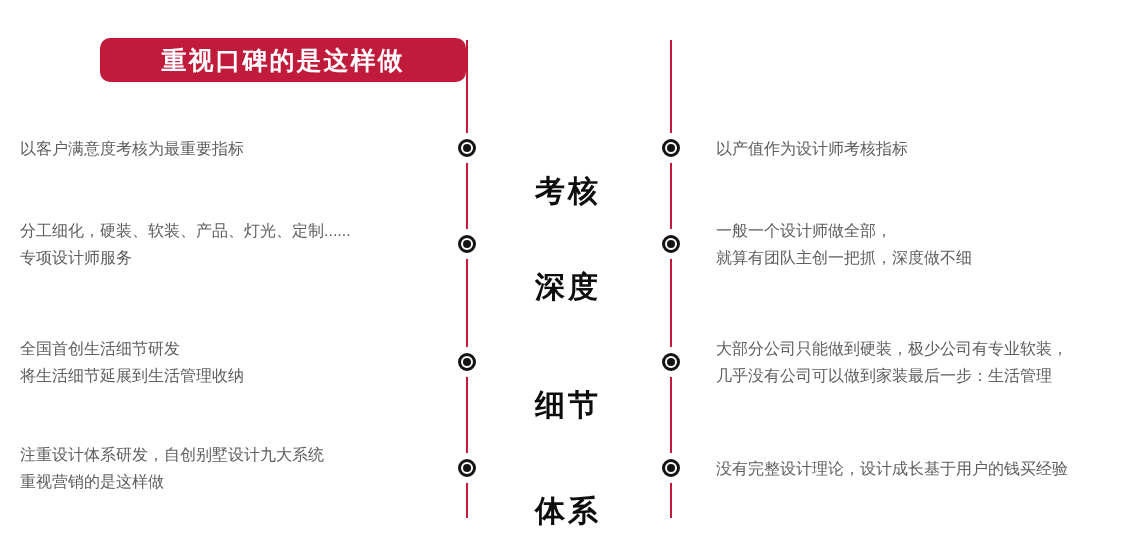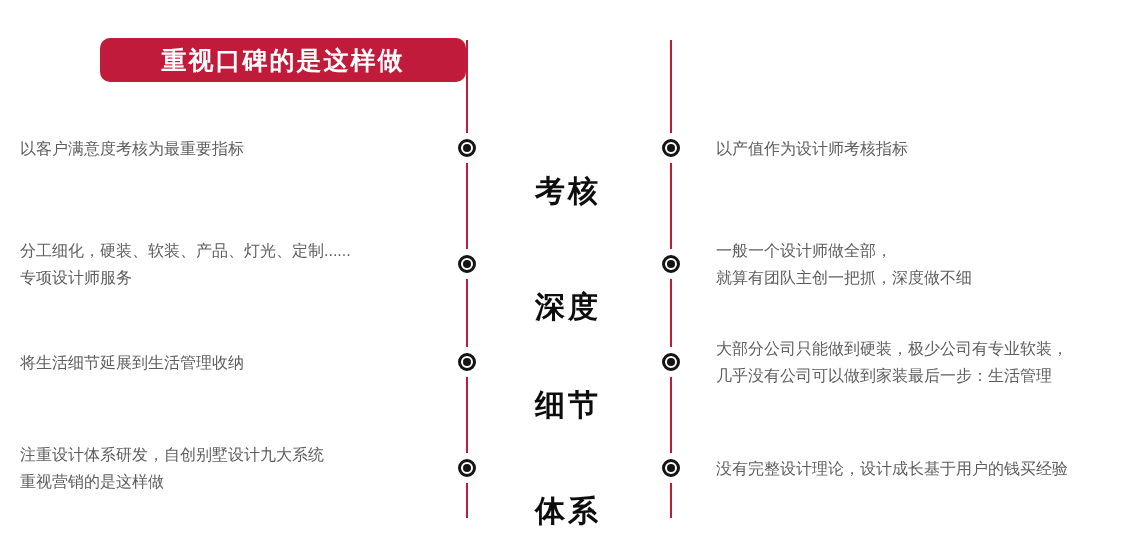--- a/index.html
+++ b/index.html
@@ -94,21 +94,21 @@
     line-height: 27px;
     color: #5E5E5E;
     z-index: 2;
   }
   .side-text.left-side  { left: 20px;  }
   .side-text.right-side { left: 716px; text-align: left; }
   .side-text div:empty { display: none; }
 
   
   .y-row0 { top: 148px; }
-  .y-row1 { top: 264px; }
+  .y-row1 { top: 244px; }
   .y-row2 { top: 362px; }
   .y-row3 { top: 468px; }
 </style>
 </head>
 <body>
 
 <div class="canvas">
 
   <div class="vline vline-left"></div>
   <div class="vline vline-right"></div>
@@ -135,20 +135,21 @@
   </div>
   <span class="bullet y-row1" style="left:467px;"></span>
   <div class="row-label y-row1">深度</div>
   <span class="bullet y-row1" style="left:671px;"></span>
   <div class="side-text right-side y-row1">
     <div>一般一个设计师做全部，</div>
     <div>就算有团队主创一把抓，深度做不细</div>
   </div>
 
   <div class="side-text left-side y-row2">
+    <div>全国首创生活细节研发</div>
     <div>将生活细节延展到生活管理收纳</div>
   </div>
   <span class="bullet y-row2" style="left:467px;"></span>
   <div class="row-label y-row2">细节</div>
   <span class="bullet y-row2" style="left:671px;"></span>
   <div class="side-text right-side y-row2">
     <div>大部分公司只能做到硬装，极少公司有专业软装，</div>
     <div>几乎没有公司可以做到家装最后一步：生活管理</div>
   </div>
 

